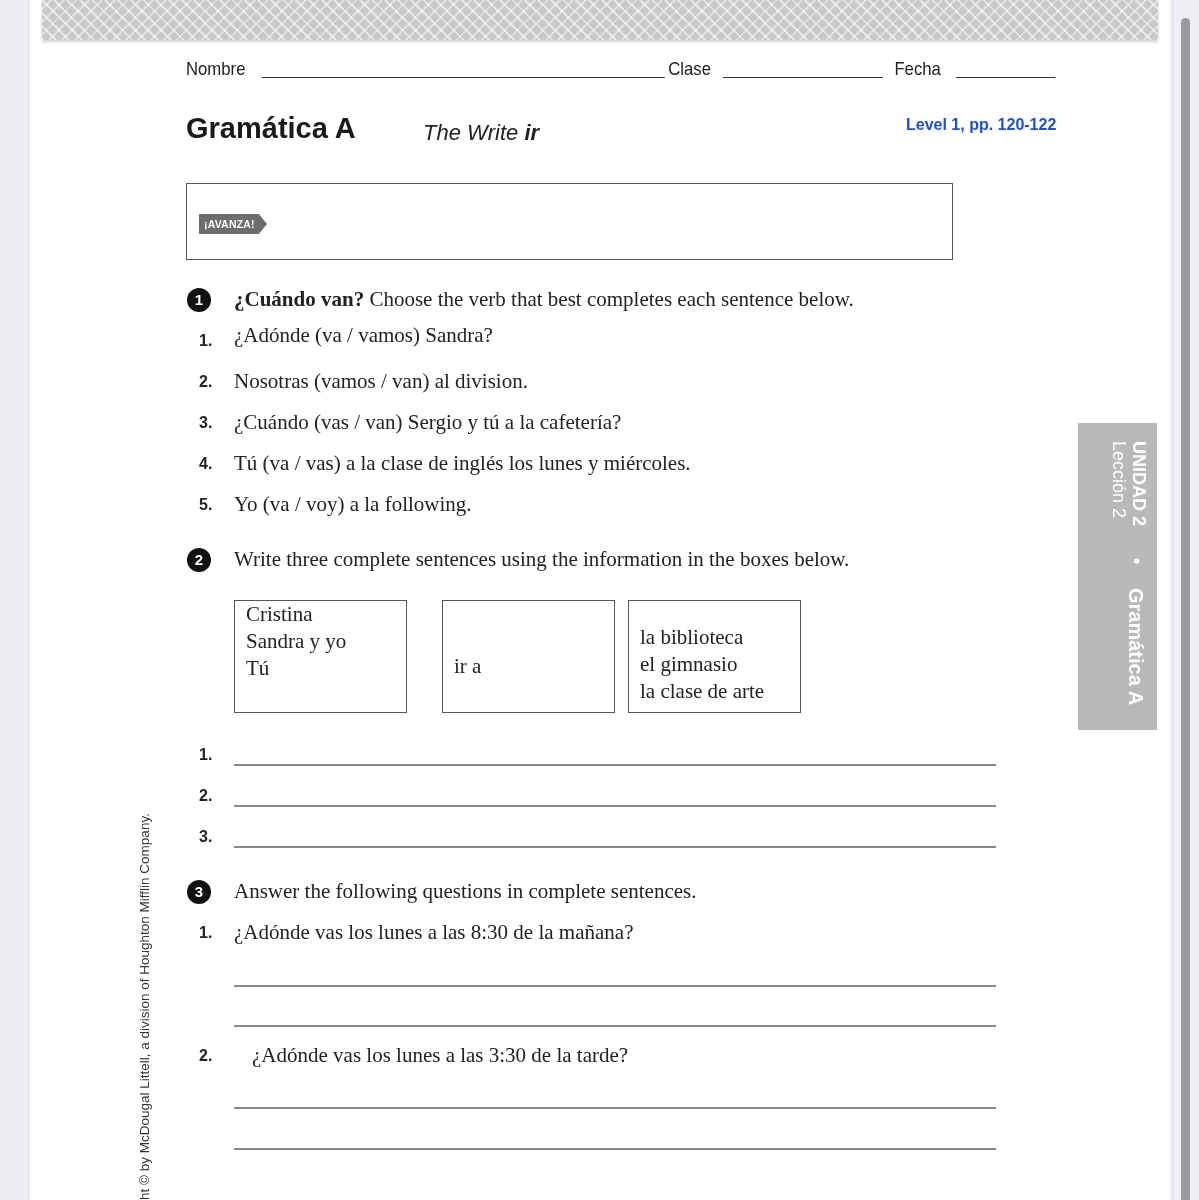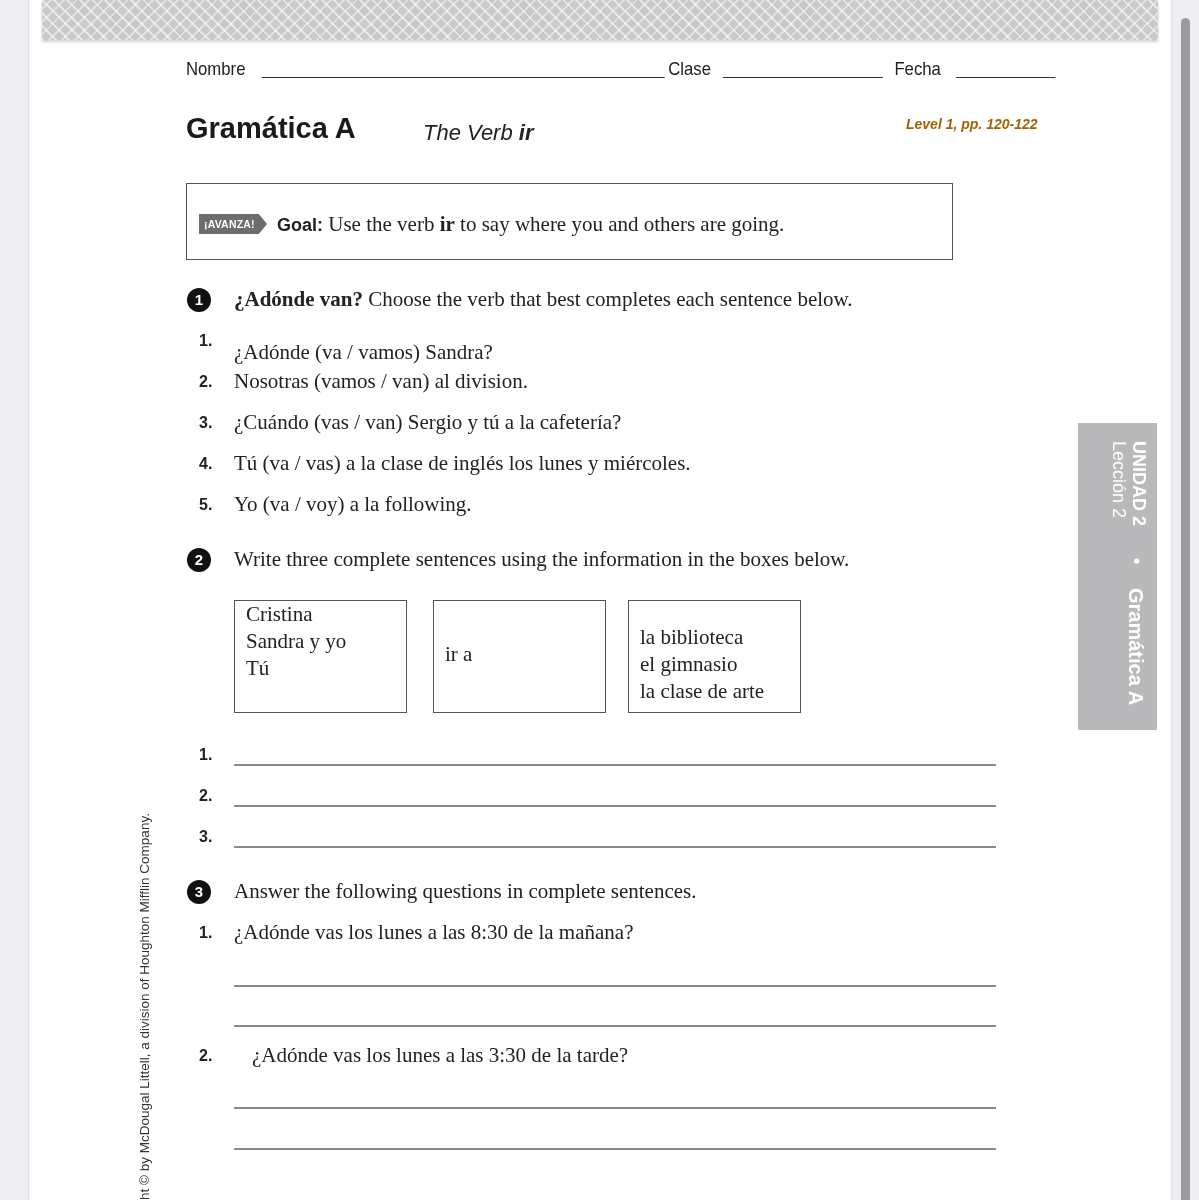--- a/index.html
+++ b/index.html
@@ -45,21 +45,21 @@
       position: absolute; top: 112px; left: 186px;
       font-family: "Liberation Sans", sans-serif; font-weight: bold; font-size: 29px; color: #1a1a1a;
     }
     .subtitle {
       position: absolute; top: 120px; left: 423px;
       font-family: "Liberation Sans", sans-serif; font-style: italic; font-size: 22px; color: #222;
     }
     .subtitle b { font-weight: bold; }
     .level {
       position: absolute; top: 116px; left: 906px;
-      font-family: "Liberation Sans", sans-serif; font-style: italic; font-weight: bold; font-size: 14px; color: #a16207;
+      font-family: "Liberation Sans", sans-serif; font-weight: bold; font-size: 16px; color: #1d4ed8;
     }
 
     .goal-box {
       position: absolute; left: 186px; top: 183px; width: 767px; height: 77px;
       border: 1.5px solid #555; box-sizing: border-box;
     }
     .avanza {
       position: absolute; left: 12px; top: 30px; height: 20px; width: 68px;
       background: #6d6d6d; color: #fff; font-family: "Liberation Sans", sans-serif;
       font-size: 10.5px; font-weight: bold; line-height: 20px; padding-left: 5px; box-sizing: border-box;
@@ -122,51 +122,50 @@
 <div class="header-row">
   <span style="left:0">Nombre</span>
   <div class="blank-line" style="left:86px;width:458px"></div>
   <span style="left:548px">Clase</span>
   <div class="blank-line" style="left:610px;width:182px"></div>
   <span style="left:805px">Fecha</span>
   <div class="blank-line" style="left:875px;width:113px"></div>
 </div>
 
 <div class="title">Gramática A</div>
-<div class="subtitle"><span>The Verb </span><b>ir</b></div>
+<div class="subtitle"><span>The Write </span><b>ir</b></div>
 <div class="level">Level 1, pp. 120-122</div>
 
 <div class="goal-box">
   <div class="avanza">¡AVANZA!</div>
-  <div class="goal-text"><span class="goal-label">Goal:</span><span> Use the verb </span><b>ir</b><span> to say where you and others are going.</span></div>
 </div>
 
 <div class="section-badge" style="left:187px;top:288px">1</div>
-<div class="section-text" style="left:234px;top:287px"><b>¿Adónde van?</b><span> Choose the verb that best completes each sentence below.</span></div>
+<div class="section-text" style="left:234px;top:287px"><b>¿Cuándo van?</b><span> Choose the verb that best completes each sentence below.</span></div>
 
 <div class="item-num" style="left:199px;top:332px">1.</div>
-<div class="item-text" style="left:234px;top:340px">¿Adónde (va / vamos) Sandra?</div>
+<div class="item-text" style="left:234px;top:323px">¿Adónde (va / vamos) Sandra?</div>
 <div class="item-num" style="left:199px;top:373px">2.</div>
 <div class="item-text" style="left:234px;top:369px">Nosotras (vamos / van) al division.</div>
 <div class="item-num" style="left:199px;top:414px">3.</div>
 <div class="item-text" style="left:234px;top:410px">¿Cuándo (vas / van) Sergio y tú a la cafetería?</div>
 <div class="item-num" style="left:199px;top:455px">4.</div>
 <div class="item-text" style="left:234px;top:451px">Tú (va / vas) a la clase de inglés los lunes y miércoles.</div>
 <div class="item-num" style="left:199px;top:496px">5.</div>
 <div class="item-text" style="left:234px;top:492px">Yo (va / voy) a la following.</div>
 
 <div class="section-badge" style="left:187px;top:548px">2</div>
 <div class="section-text" style="left:234px;top:547px">Write three complete sentences using the information in the boxes below.</div>
 
 <div class="info-box" style="left:234px;width:173px;padding-top:0">
   <span class="line">Cristina</span>
   <span class="line">Sandra y yo</span>
   <span class="line">Tú</span>
 </div>
-<div class="info-box" style="left:433px;width:173px;padding-top:40px">
+<div class="info-box" style="left:442px;width:173px;padding-top:52px">
   <span class="line">ir a</span>
 </div>
 <div class="info-box" style="left:628px;width:173px;padding-top:23px">
   <span class="line">la biblioteca</span>
   <span class="line">el gimnasio</span>
   <span class="line">la clase de arte</span>
 </div>
 
 <div class="item-num" style="left:199px;top:746px">1.</div>
 <div class="answer-line" style="top:764px"></div>

